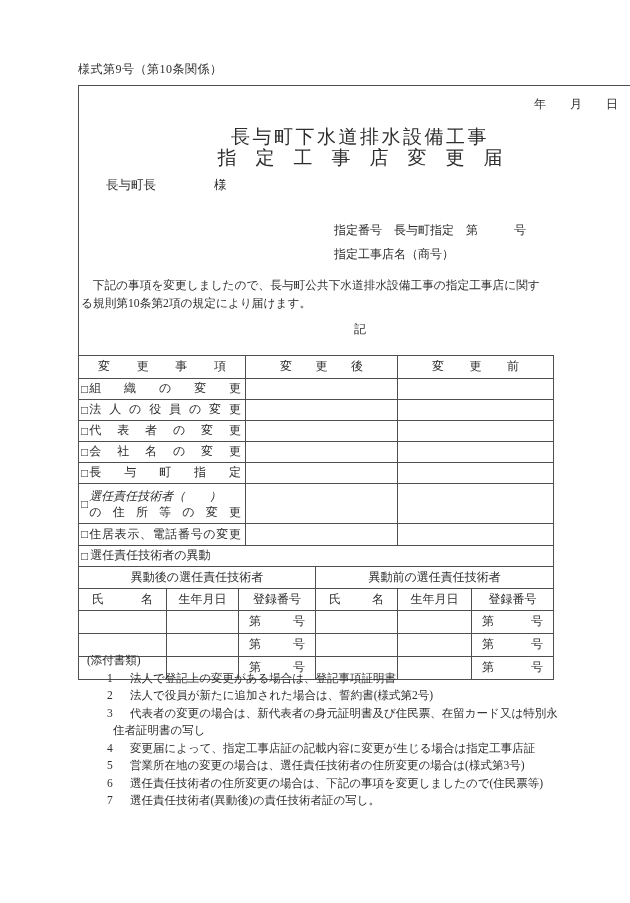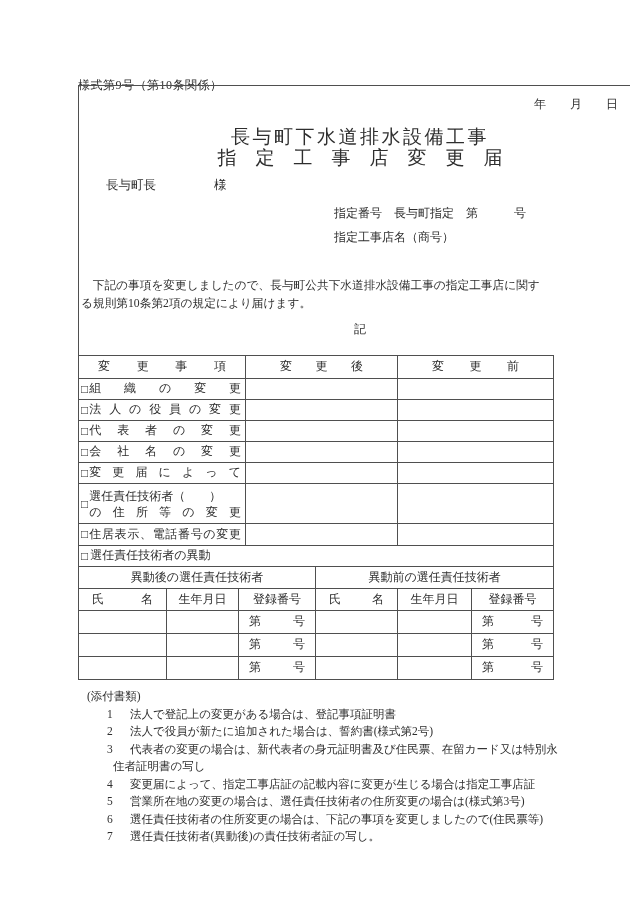--- a/index.html
+++ b/index.html
@@ -15,21 +15,21 @@
   }
   .page{
     position:relative;
     width:630px;height:903px;
     background:var(--paper);
     overflow:hidden;
     font-size:12px;
     line-height:1.45;
   }
   .form-number{
-    position:absolute;left:78px;top:77px;
+    position:absolute;left:78px;top:61px;
     font-size:12px;letter-spacing:.5px;
   }
   .sheet{
     position:absolute;left:78px;top:85px;width:475px;
   }
   .header-box{
     position:relative;
     width:564px;height:270px;
     border:1px solid var(--line);
     border-bottom:none;
@@ -42,21 +42,21 @@
     position:absolute;left:0;width:100%;
     text-align:center;font-size:19px;white-space:nowrap;
   }
   .title-line.l1{top:37px;letter-spacing:2.5px;}
   .title-line.l2{top:58px;}
   .addressee-row{
     position:absolute;left:27px;top:90px;font-size:12.5px;white-space:nowrap;
   }
   .honorific{margin-left:58px;}
   .designation-block{
-    position:absolute;left:255px;top:116px;
+    position:absolute;left:255px;top:133px;
     font-size:12px;line-height:23.5px;white-space:nowrap;
   }
   .body-text{
     position:absolute;left:2px;top:191px;width:471px;
     font-size:11.7px;line-height:17.5px;white-space:nowrap;
   }
   .record-mark{
     position:absolute;left:0;top:235px;width:100%;
     text-align:center;font-size:12px;
   }
@@ -86,33 +86,33 @@
   .cb{
     flex:0 0 auto;font-size:12px;line-height:1;
     margin-right:1px;
   }
   .jlabel{
     display:block;flex:1;min-width:0;
     text-align:justify;text-align-last:justify;
     white-space:nowrap;
   }
   .two{flex:1;min-width:0;line-height:16px;}
-  .two .pline{white-space:nowrap;}
+  .two .pline{white-space:nowrap;font-style:italic;}
   .transfer-line{
     display:flex;align-items:center;padding-left:2px;
   }
   .transfer-line span:last-child{margin-left:1px;}
   .half-h{text-align:center;}
   .cent{text-align:center;}
   .regline{
     display:flex;justify-content:space-between;
     padding:0 10px;
   }
   .notes{
-    position:absolute;left:0;top:688px;width:630px;
+    position:absolute;left:0;top:652px;width:630px;
     font-size:11.5px;line-height:17.5px;color:var(--ink);
   }
   .note-title{padding-left:87px;white-space:nowrap;}
   .note-line{padding-left:107px;white-space:nowrap;}
   .note-num{display:inline-block;width:9px;}
   .note-text{margin-left:14px;}
   .note-wrap{padding-left:113px;white-space:nowrap;}
 </style>
 </head>
 <body>
@@ -196,21 +196,21 @@
                 <span class="jlabel">会社名の変更</span>
               </div>
             </td>
         <td class="fill"></td>
         <td class="fill"></td>
       </tr>
       <tr class="h21">
         <td>
               <div class="lc">
                 <span class="cb">□</span>
-                <span class="jlabel">変更届によって</span>
+                <span class="jlabel">長与町指定</span>
               </div>
             </td>
         <td class="fill"></td>
         <td class="fill"></td>
       </tr>
       <tr class="h40">
         <td>
           <div class="lc">
             <span class="cb">□</span>
             <div class="two">

